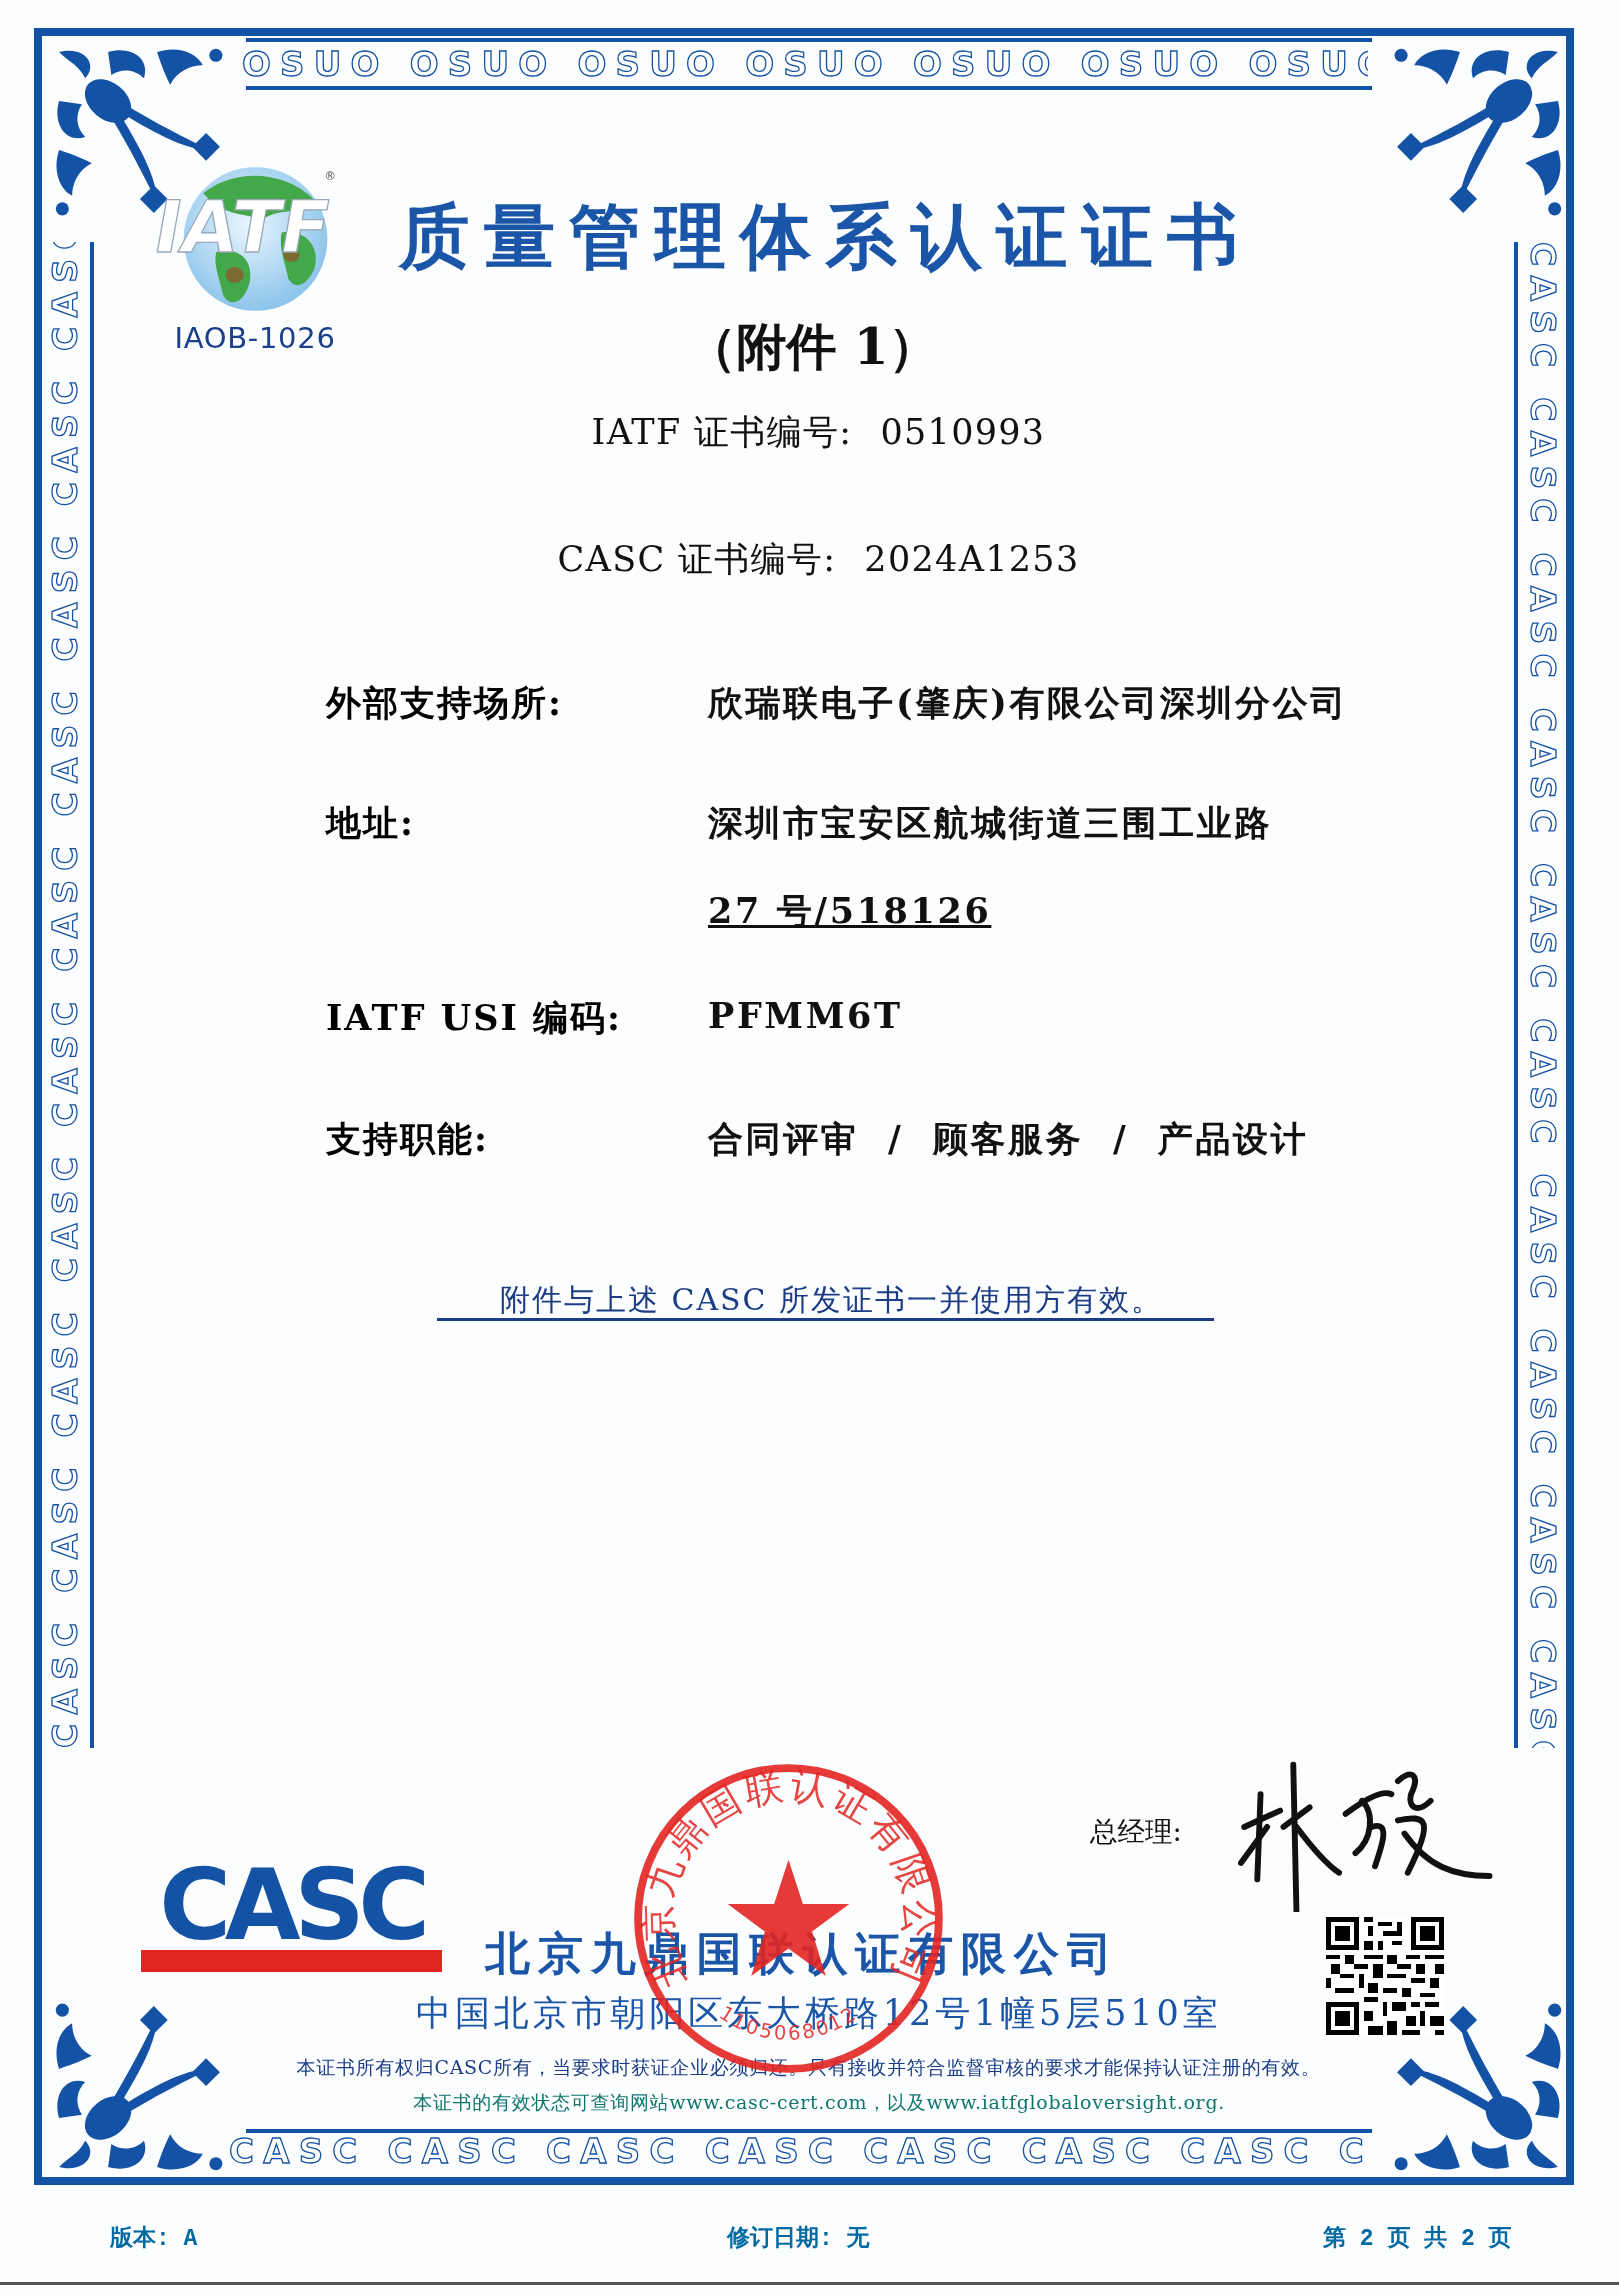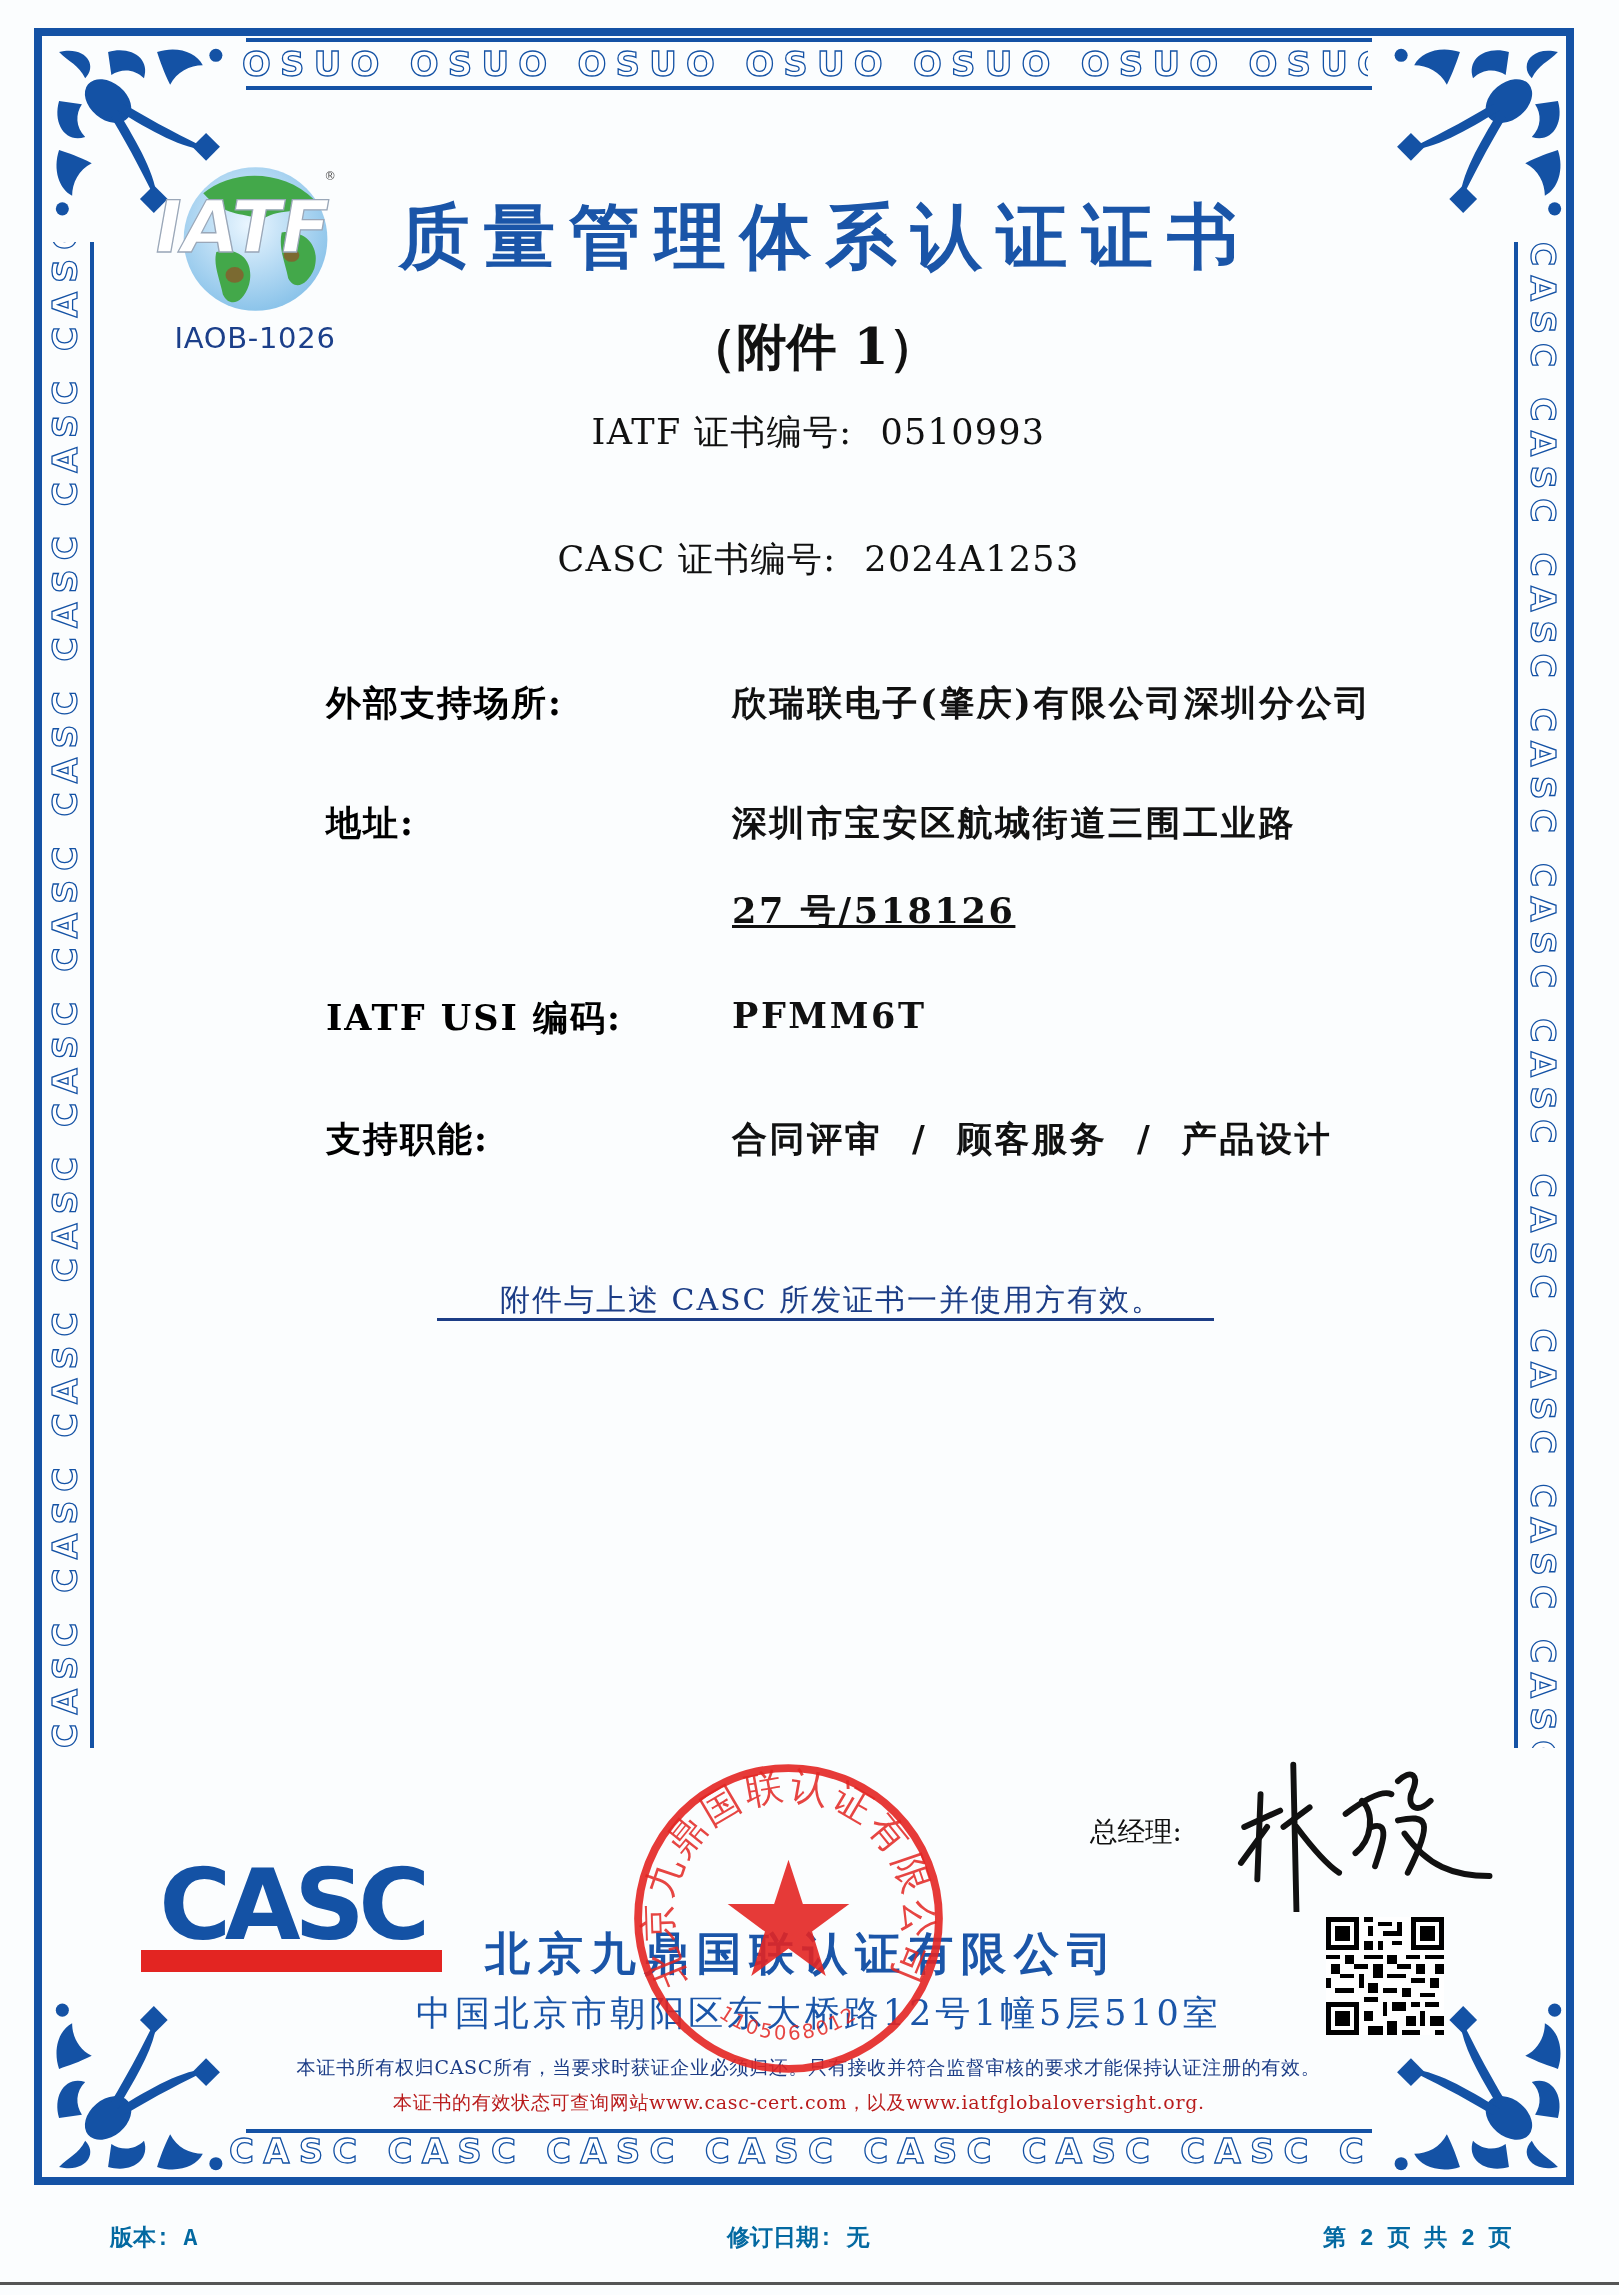--- a/index.html
+++ b/index.html
@@ -41,36 +41,36 @@
   .iaob { left: 170px; top: 321px; width: 170px; font-family: "DejaVu Sans", "Liberation Sans", sans-serif;
     font-size: 29px; color: #1b3f8a; text-align: center; letter-spacing: 0.7px; }
 
   .title { left: 367px; top: 190px; width: 917px; text-align: center;
     font-size: 71px; font-weight: bold; color: #1a55a8; letter-spacing: 14.4px; }
   .annex { left: 629px; top: 314px; width: 367px; text-align: center; font-size: 50px; font-weight: bold; color: #111; }
   .cert-line { left: 524px; width: 589px; text-align: center; font-size: 35px; color: #111; letter-spacing: 1.3px; }
 
   
   .field-label { left: 326px; font-size: 35px; font-weight: bold; color: #000000; letter-spacing: 2px; }
-  .field-value { left: 732px; font-size: 35px; font-weight: bold; color: #111; letter-spacing: 2.6px; }
+  .field-value { left: 708px; font-size: 35px; font-weight: bold; color: #111; letter-spacing: 2.6px; }
 
   .note { left: 452px; top: 1280px; width: 759px; text-align: center; font-size: 30px; color: #1c3d86; letter-spacing: 2px; }
   .note-rule { left: 437px; top: 1318px; width: 777px; height: 3.3px; background: #1c3d86; }
 
   
   .sig-label { left: 1090px; top: 1814px; font-size: 27.5px; color: #111; }
   .signature { left: 1231px; top: 1755px; width: 275px; height: 157px; }
   .casc-red { left: 141px; top: 1950px; width: 301px; height: 22px; background: #e32522; }
   .casc-text { left: 141px; top: 1859px; width: 301px; height: 92px; font-family: "DejaVu Sans", "Liberation Sans", sans-serif;
     font-size: 98px; font-weight: bold; color: #1452a5; line-height: 92px; letter-spacing: -6.5px; text-align: center; }
 
   .company { left: 485px; top: 1924px; font-size: 45px; font-weight: bold; color: #1a55a8; letter-spacing: 7.9px; }
   .company-addr { left: 416px; top: 1990px; font-size: 35px; color: #1a55a8; letter-spacing: 3.9px; }
   .fine1 { left: 193px; top: 2055px; width: 1231px; text-align: center; font-size: 19px; color: #1c3d86; letter-spacing: 0.7px; }
-  .fine2 { left: 393px; top: 2090px; width: 832px; text-align: left; font-size: 19px; color: #b91c1c; letter-spacing: 0.7px; }
+  .fine2 { left: 393px; top: 2090px; width: 832px; text-align: right; font-size: 19px; color: #0f766e; letter-spacing: 0.7px; }
 
   .qr { left: 1326px; top: 1917px; width: 118px; height: 118px; }
 
   .stamp { left: 625px; top: 1755px; width: 327px; height: 327px; }
 
   
   .footer { top: 2222px; font-size: 23px; font-weight: bold; color: #0369a1; font-family: Liberation Mono, monospace; }
   .footer-rule { left: 0; top: 2282px; width: 1619px; height: 2.6px; background: #555; }
 </style>
 </head>

